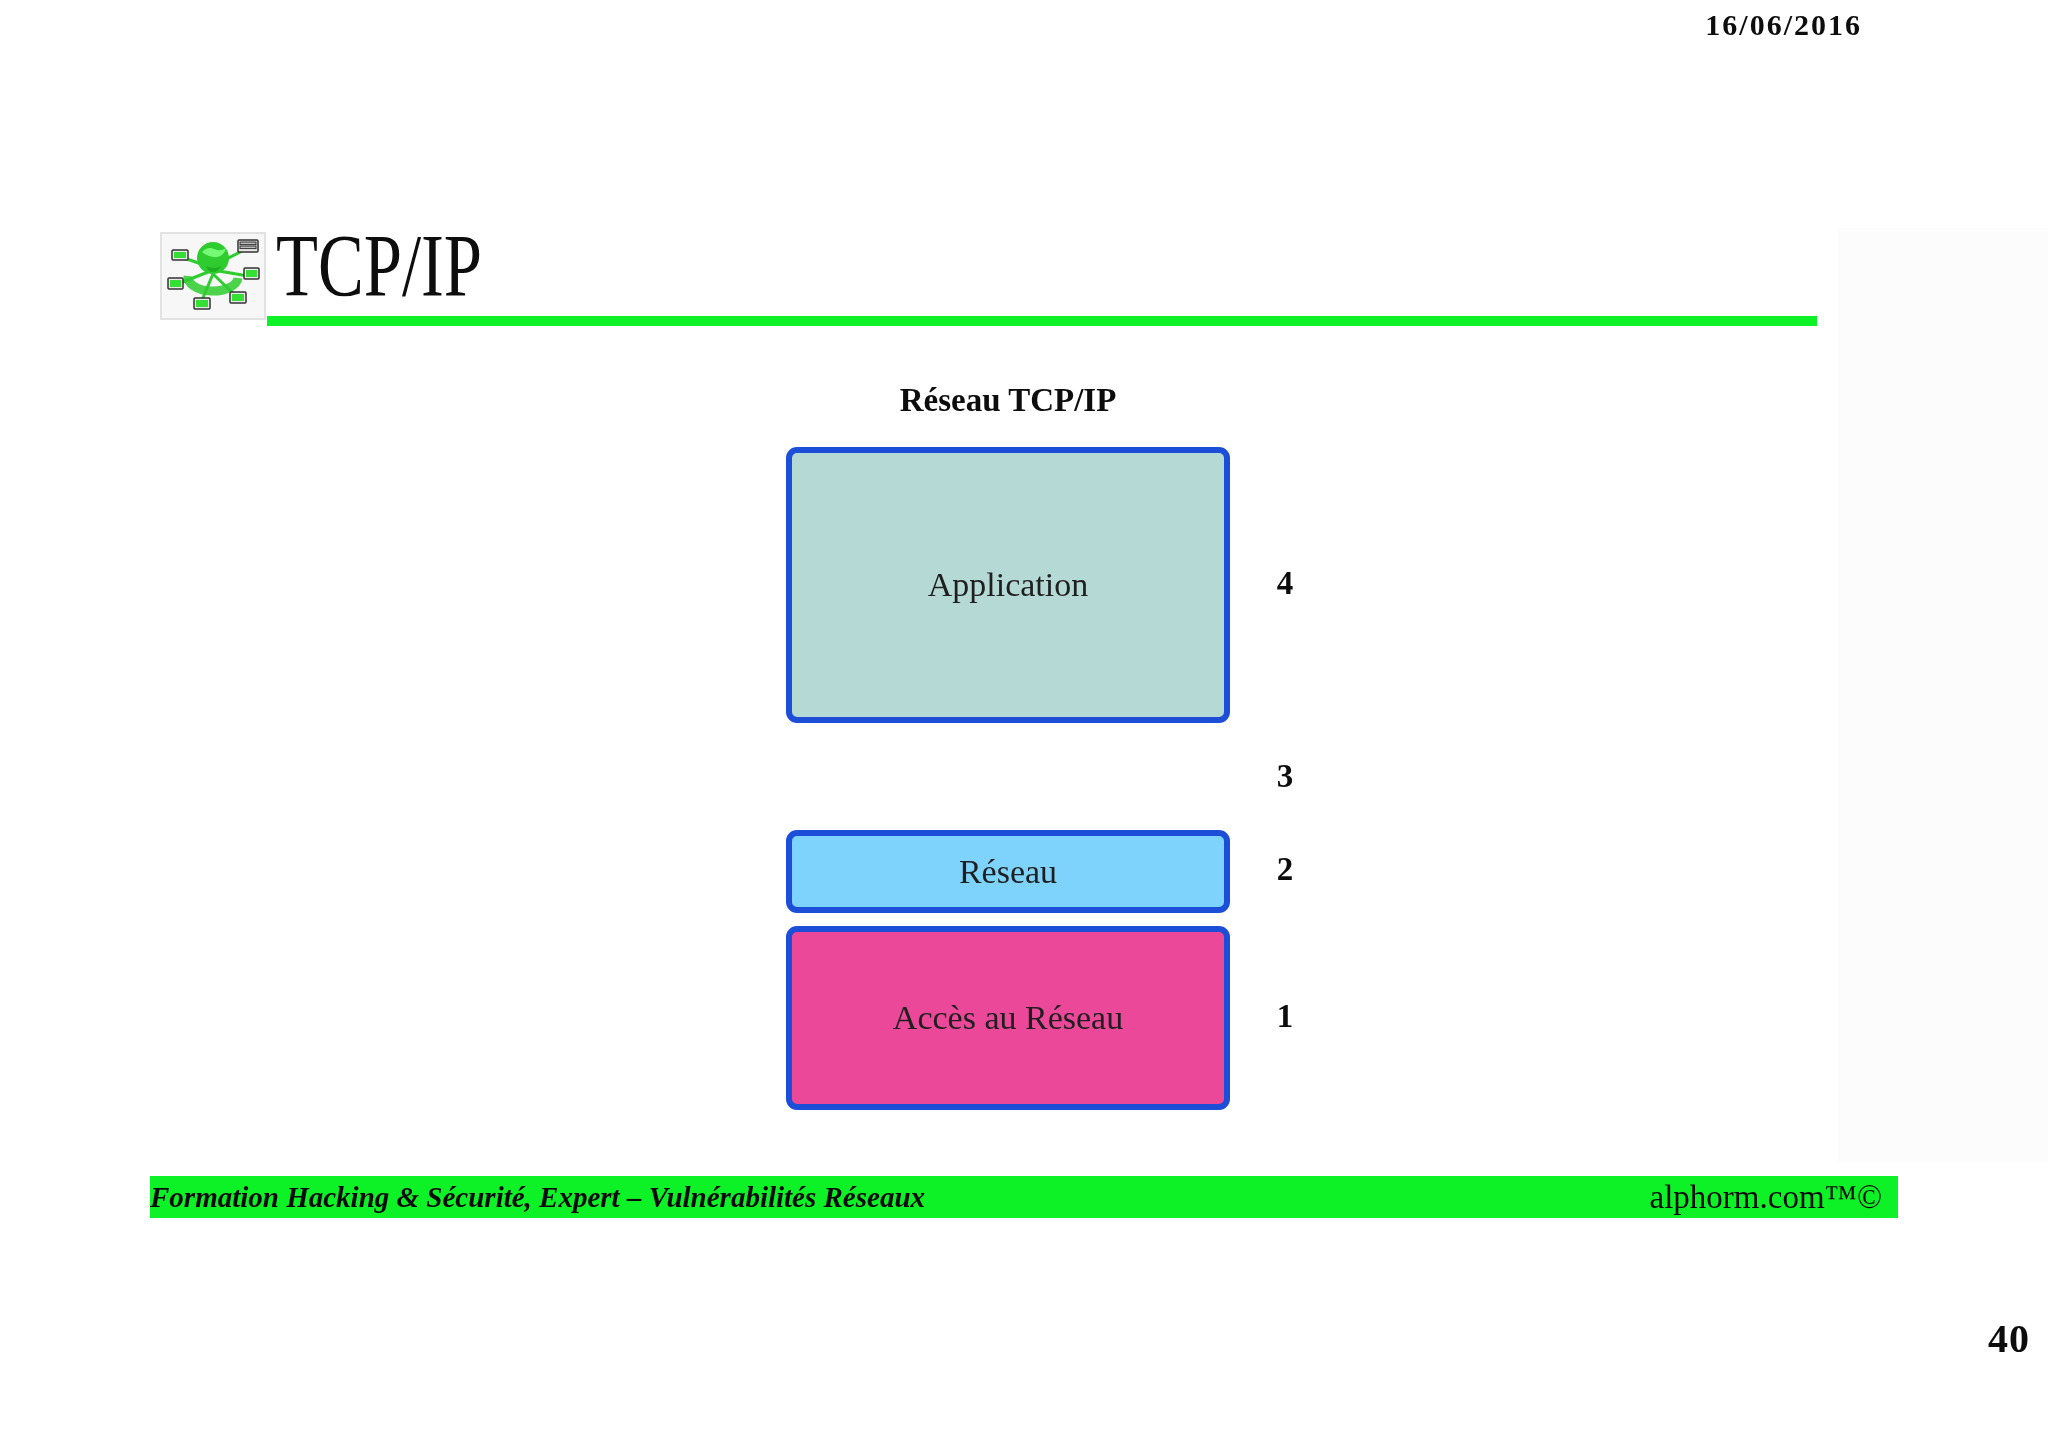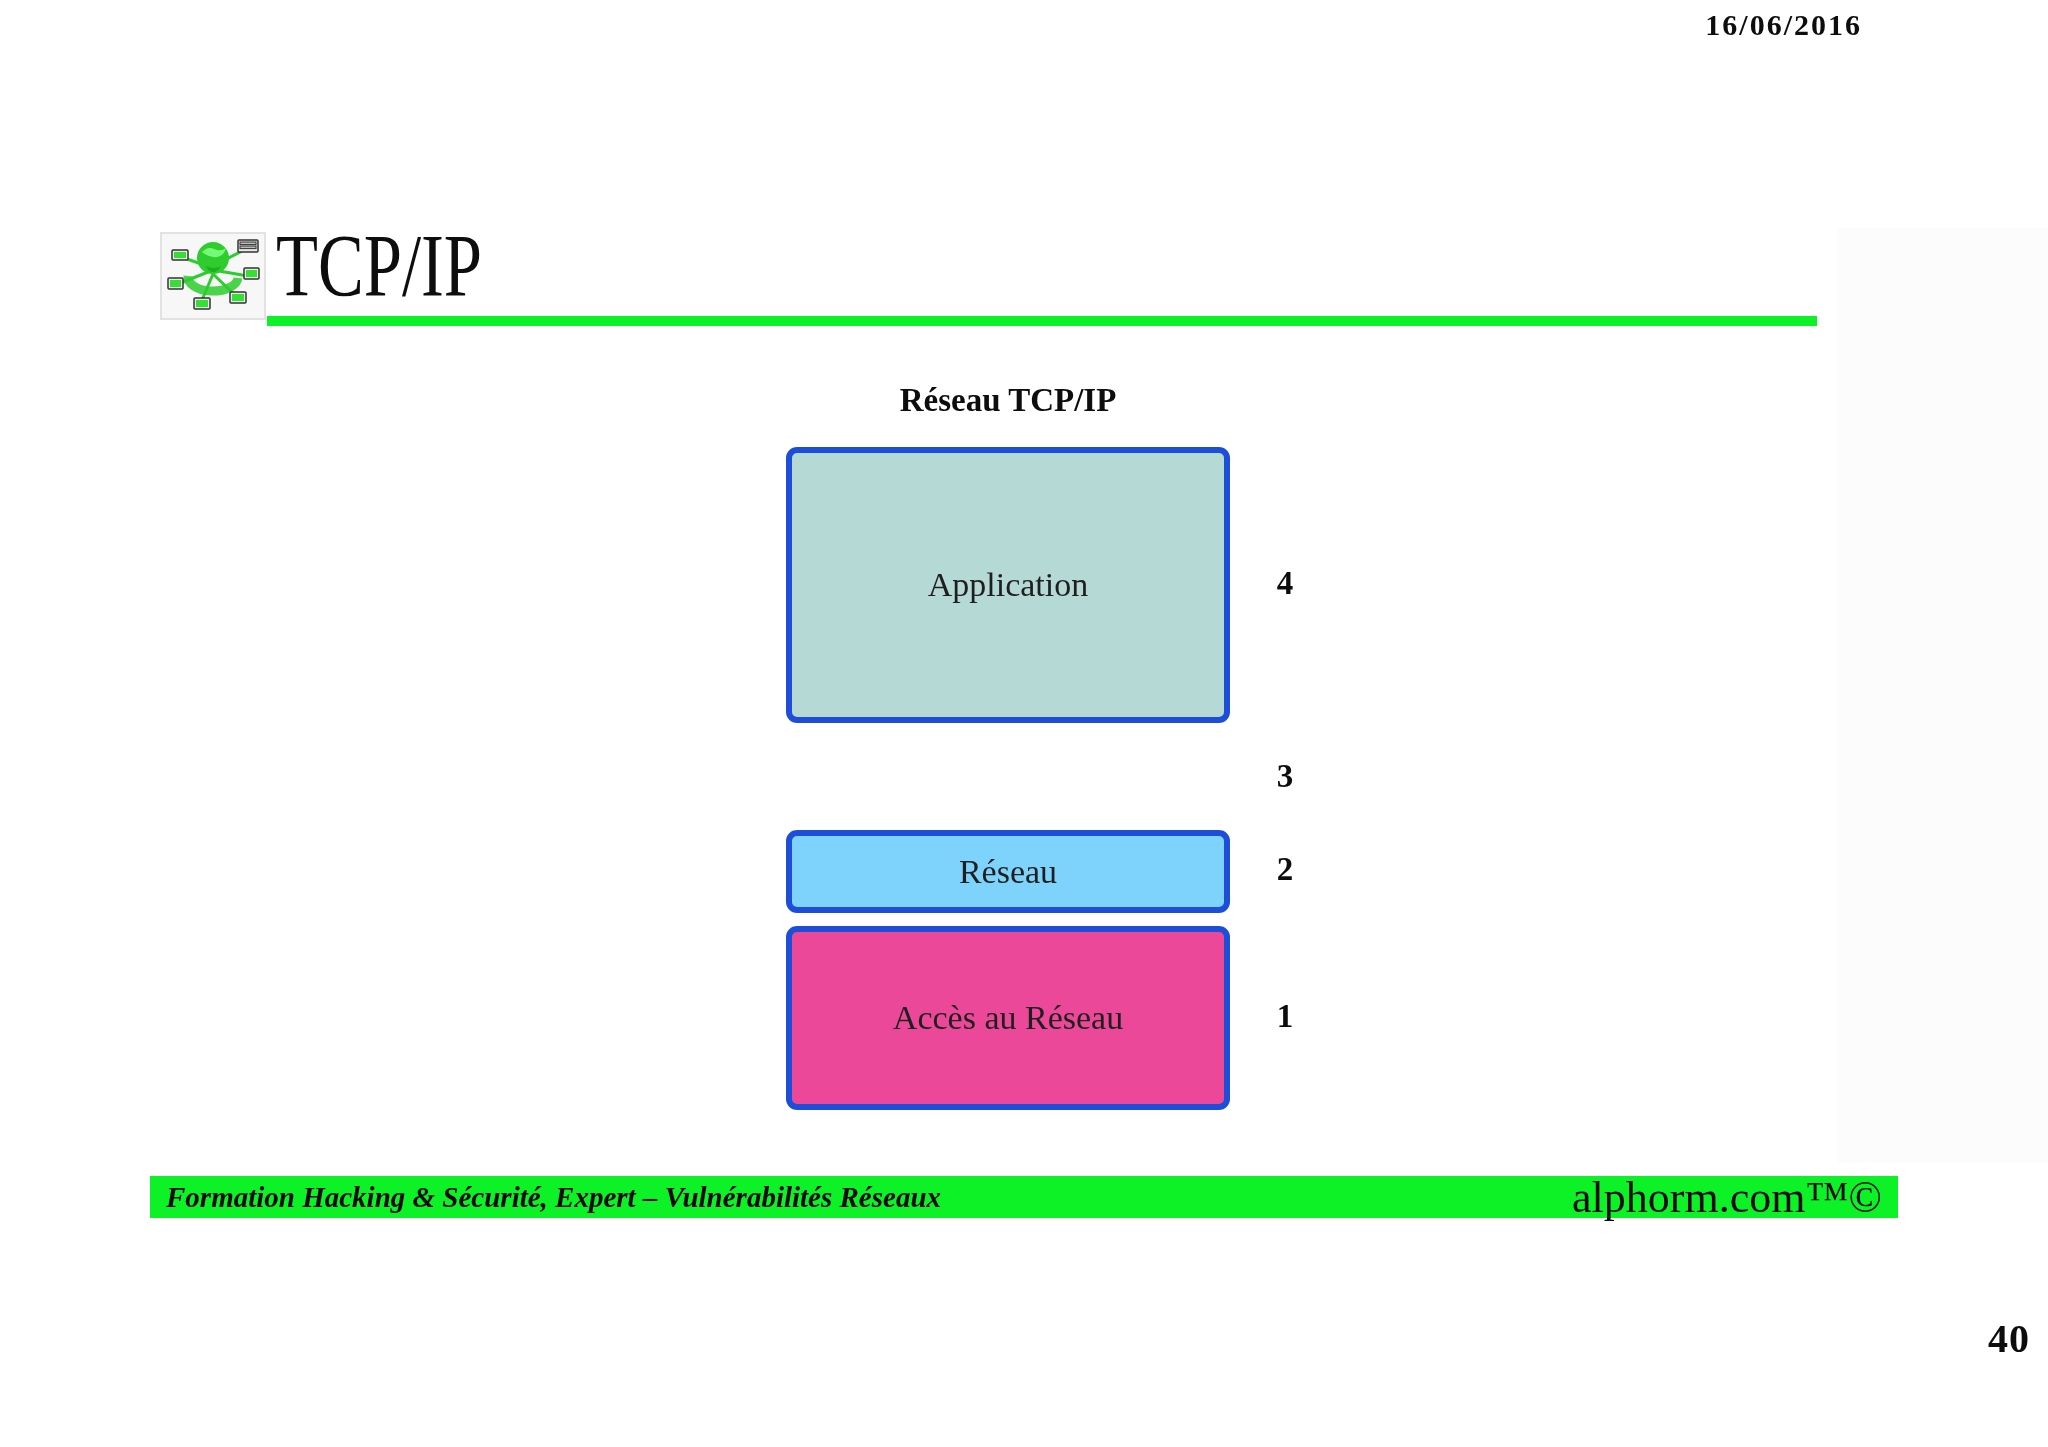--- a/index.html
+++ b/index.html
@@ -54,25 +54,25 @@
   .num-4{top:565px;}
   .num-3{top:758px;}
   .num-2{top:851px;}
   .num-1{top:998px;}
   .footer-bar{
     position:absolute;left:150px;top:1176px;width:1748px;height:42px;
     display:flex;align-items:center;
   }
   .footer-course{
     font-size:29px;font-weight:bold;font-style:italic;color:#0a0a0a;
-    padding-left:16px;white-space:nowrap;
+    white-space:nowrap;
   }
   .footer-brand{
     position:absolute;right:16px;top:50%;transform:translateY(-50%);
-    font-size:44px;font-weight:400;color:#0a0a0a;white-space:nowrap;
+    font-size:33px;font-weight:400;color:#0a0a0a;white-space:nowrap;
   }
   .page-number{
     position:absolute;right:18px;top:1315px;
     font-size:40px;font-weight:bold;letter-spacing:1px;color:#0d0d0d;
   }
 </style>
 </head>
 <body>
 
 <div class="slide">

